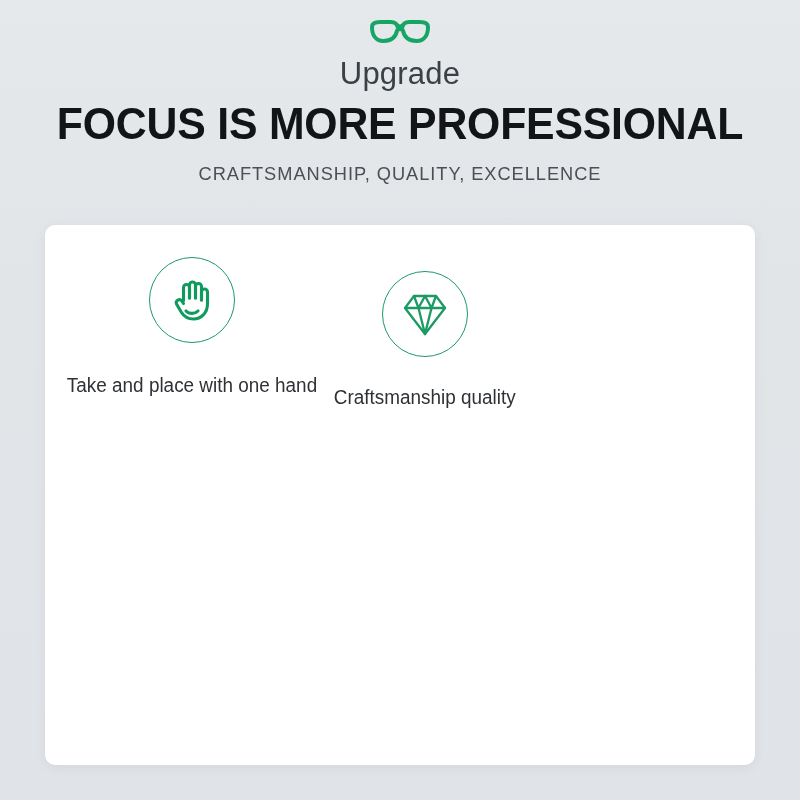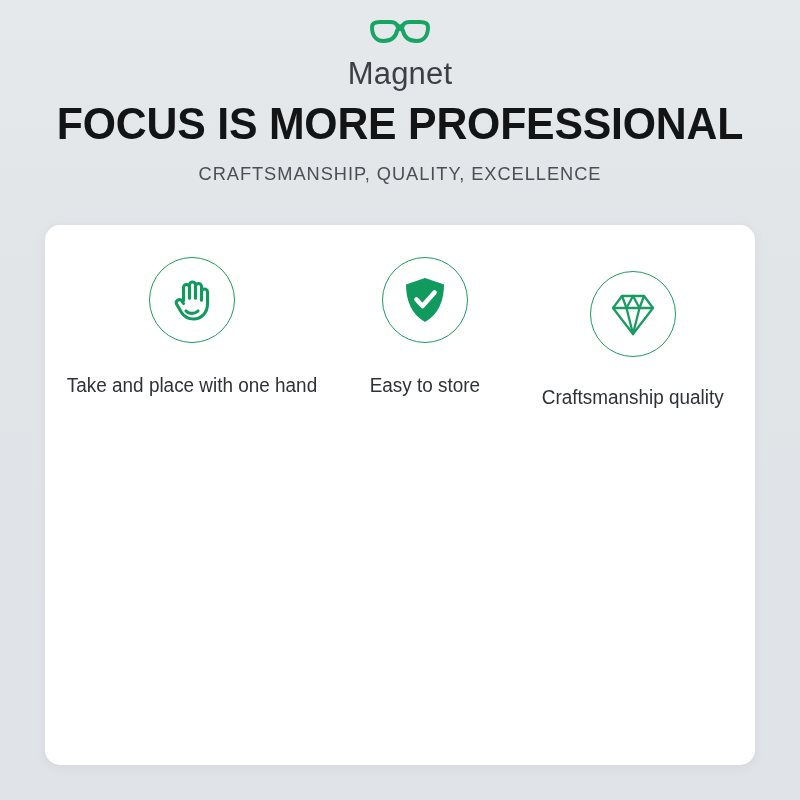--- a/index.html
+++ b/index.html
@@ -51,21 +51,21 @@
     margin-top:10px;
     transform:scaleX(0.96);
   }
 
   
   .card {
     position:absolute;
     left:45px; top:225px;
     width:710px; height:540px;
     background:#ffffff;
-    border-radius:15px;
+    border-radius:10px;
     box-shadow:0 2px 10px rgba(120,130,140,0.13);
   }
   .grid {
     position:absolute;
     left:0; top:0; right:0; bottom:0;
     display:grid;
     grid-template-columns:repeat(3,1fr);
     grid-template-rows:repeat(2,1fr);
     padding:32px 18px 36px 18px;
   }
@@ -105,21 +105,21 @@
 
   <svg class="glasses-icon" viewBox="0 0 64 30">
     <path d="M4 9 C4 5.5 7 4 12 4 L22.5 4 C27 4 29 5.5 29.6 9
              C30.6 7.9 33.4 7.9 34.4 9
              C35 5.5 37 4 41.5 4 L52 4 C57 4 60 5.5 60 9
              C60 16 57 23 48.5 23 C40 23 36 18.5 34.8 12.2
              C33.6 10.6 30.4 10.6 29.2 12.2
              C28 18.5 24 23 15.5 23 C7 23 4 16 4 9 Z" fill="none" stroke="#17a566" stroke-width="4" stroke-linejoin="round"></path>
   </svg>
 
-  <div class="eyebrow">Magnet</div>
+  <div class="eyebrow">Upgrade</div>
   <div class="headline">FOCUS IS MORE PROFESSIONAL</div>
   <div class="subhead">CRAFTSMANSHIP, QUALITY, EXCELLENCE</div>
 </div>
 
 <div class="card">
   <div class="grid">
 
     <div class="cell r1">
       <div class="circle">
         <svg width="52" height="52" viewBox="0 0 52 52">
@@ -130,29 +130,20 @@
             <path d="M35.5 26 L35.5 18 a3 3 0 0 1 6 0 L41.5 30
                      c0 9-6.5 15-14 15 -6 0 -9.5-2.5-12-6.5
                      L10.5 30 a3.1 3.1 0 0 1 5.3-3.1 L17.5 29.5"></path>
             <path d="M20 37 c3 3.2 9 3.2 12 0" stroke-width="3.1"></path>
           </g>
         </svg>
       </div>
       <div class="label">Take and place with one hand</div>
     </div>
 
-    <div class="cell r1">
-      <div class="circle">
-        <svg width="52" height="52" viewBox="0 0 52 52">
-          <path d="M26 4 L45 10.5 C45 26 40 40 26 48 C12 40 7 26 7 10.5 Z" fill="#119a5d"></path>
-          <path d="M17.5 25.5 L23.5 32 L35.5 18.5" fill="none" stroke="#ffffff" stroke-width="4.6" stroke-linecap="round" stroke-linejoin="round"></path>
-        </svg>
-      </div>
-      <div class="label">Easy to store</div>
-    </div>
 
 
 
     <div class="cell r2">
       <div class="circle">
         <svg width="52" height="52" viewBox="0 0 52 52">
           <g fill="none" stroke="#1b9b63" stroke-width="2.3" stroke-linejoin="round" stroke-linecap="round">
             <path d="M6 20 L15 8 L37 8 L46 20 L26 46 Z"></path>
             <path d="M6 20 L46 20"></path>
             <path d="M15 8 L19.5 20 L26 46"></path>

